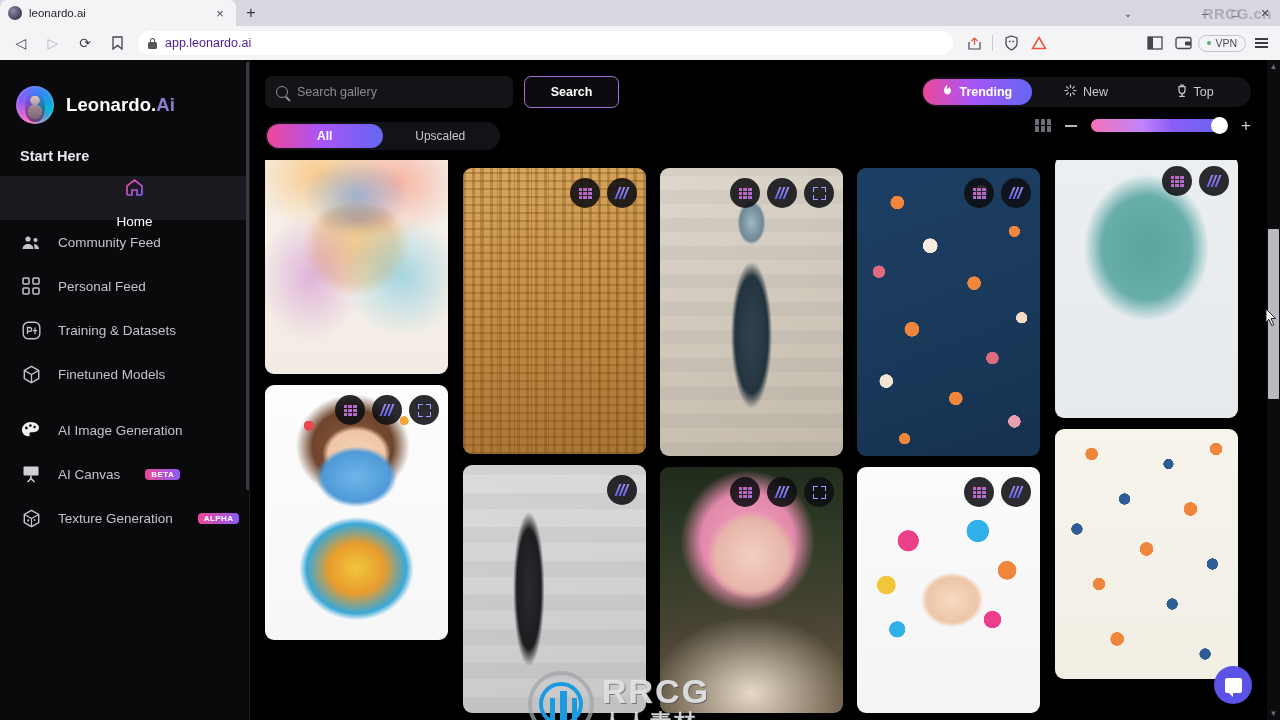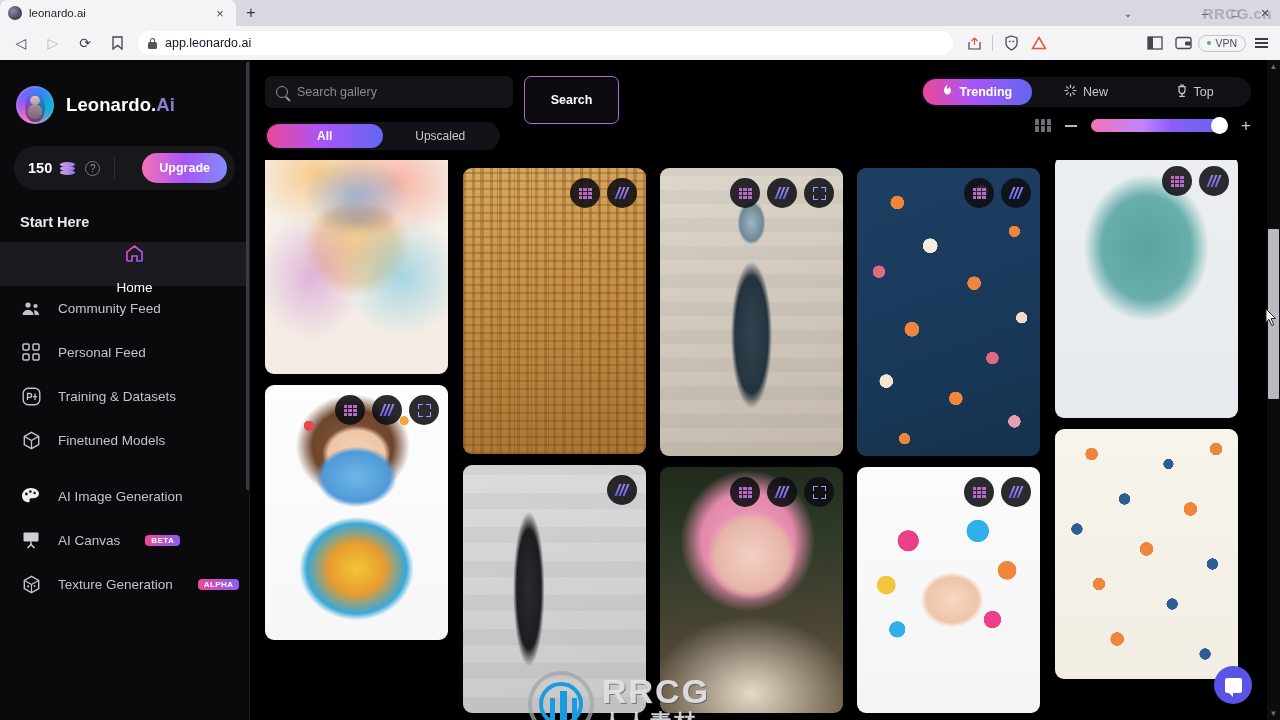--- a/index.html
+++ b/index.html
@@ -63,21 +63,21 @@
     color:#42424a; margin-left:2px; }
   .urlbar {
     flex:1 1 auto; height:24px; background:#fff; border-radius:12px;
     display:flex; align-items:center; padding:0 10px; gap:8px; margin:0 6px;
     min-width:0;
   }
   .lock { width:9px; height:11px; position:relative; flex:0 0 auto; }
   .lock .body { position:absolute; left:0; bottom:0; width:9px; height:7px; background:#555; border-radius:1.5px;}
   .lock .shackle { position:absolute; left:2px; top:0; width:5px; height:5px;
     border:1.5px solid #555; border-bottom:none; border-top-left-radius:3px; border-top-right-radius:3px;}
-  .urltext { font-size:12.5px; color:#0f172a; white-space:nowrap; }
+  .urltext { font-size:12.5px; color:#4c1d95; white-space:nowrap; }
   .urlicons { display:flex; align-items:center; gap:2px; flex:0 0 auto; }
   .urlicon { width:26px; height:26px; display:flex; align-items:center; justify-content:center;
     color:#45454d; font-size:13px; }
   .divider-v { width:1px; height:16px; background:#c9c9d1; margin:0 3px; }
   .brave-shield { color:#4a4a55; font-size:14px; }
   .brave-tri { color:#e8543a; font-size:15px; }
   .vpnpill {
     height:17px; border:1px solid #c3c3cb; border-radius:9px; padding:0 8px;
     display:flex; align-items:center; gap:4px; font-size:10.5px; color:#4b4b55;
   }
@@ -175,21 +175,21 @@
     gap:9px; padding:0 11px;
   }
   .mag { width:12px;height:12px;border:1.6px solid #8e8e98;border-radius:50%;position:relative;flex:0 0 auto;}
   .mag::after{content:"";position:absolute;right:-4px;bottom:-3px;width:6px;height:1.6px;background:#8e8e98;transform:rotate(45deg);}
   .searchbox input {
     background:transparent; border:none; outline:none; color:#cfcfd8; font-size:12.5px;
     font-family:"Liberation Sans", sans-serif; width:100%;
   }
   .searchbox input::placeholder { color:#8b8b95; }
   .search-btn {
-    position:absolute; left:273px; top:16px; width:95px; height:48px;
+    position:absolute; left:273px; top:16px; width:95px; height:32px;
     border:1px solid #a96fd0; border-radius:7px; background:#0c0c10;
     color:#fff; font-size:12.5px; font-weight:bold;
     display:flex; align-items:center; justify-content:center;
   }
   .filter-tabs {
     position:absolute; left:14px; top:62px; width:235px; height:28px;
     background:#121218; border-radius:14px; display:flex; padding:2px;
   }
   .ft {
     flex:1 1 0; border-radius:13px; display:flex; align-items:center; justify-content:center;
@@ -502,31 +502,20 @@
   </div>
 
   <div class="page">
 
     <div class="sidebar">
       <div class="brand">
         <span class="brand-logo"></span>
         <span class="brand-text"><span>Leonardo.</span><span class="ai">Ai</span></span>
       </div>
 
-      <div class="credits">
-        <span class="credit-num">150</span>
-        <span class="coin">
-            <i></i>
-            <i></i>
-            <i></i>
-          </span>
-        <span class="qmark">?</span>
-        <span class="sep-v"></span>
-        <span class="upgrade">Upgrade</span>
-      </div>
 
       <div class="sec-title">Start Here</div>
       <div class="nav-list">
 
         <div class="nav-item active">
           <span class="nav-ico">
             <svg width="19" height="18" viewBox="0 0 19 18">
                 <defs>
                   <linearGradient id="gh" x1="0" y1="0" x2="1" y2="1">
                     <stop offset="0" stop-color="#ec4899"></stop>

